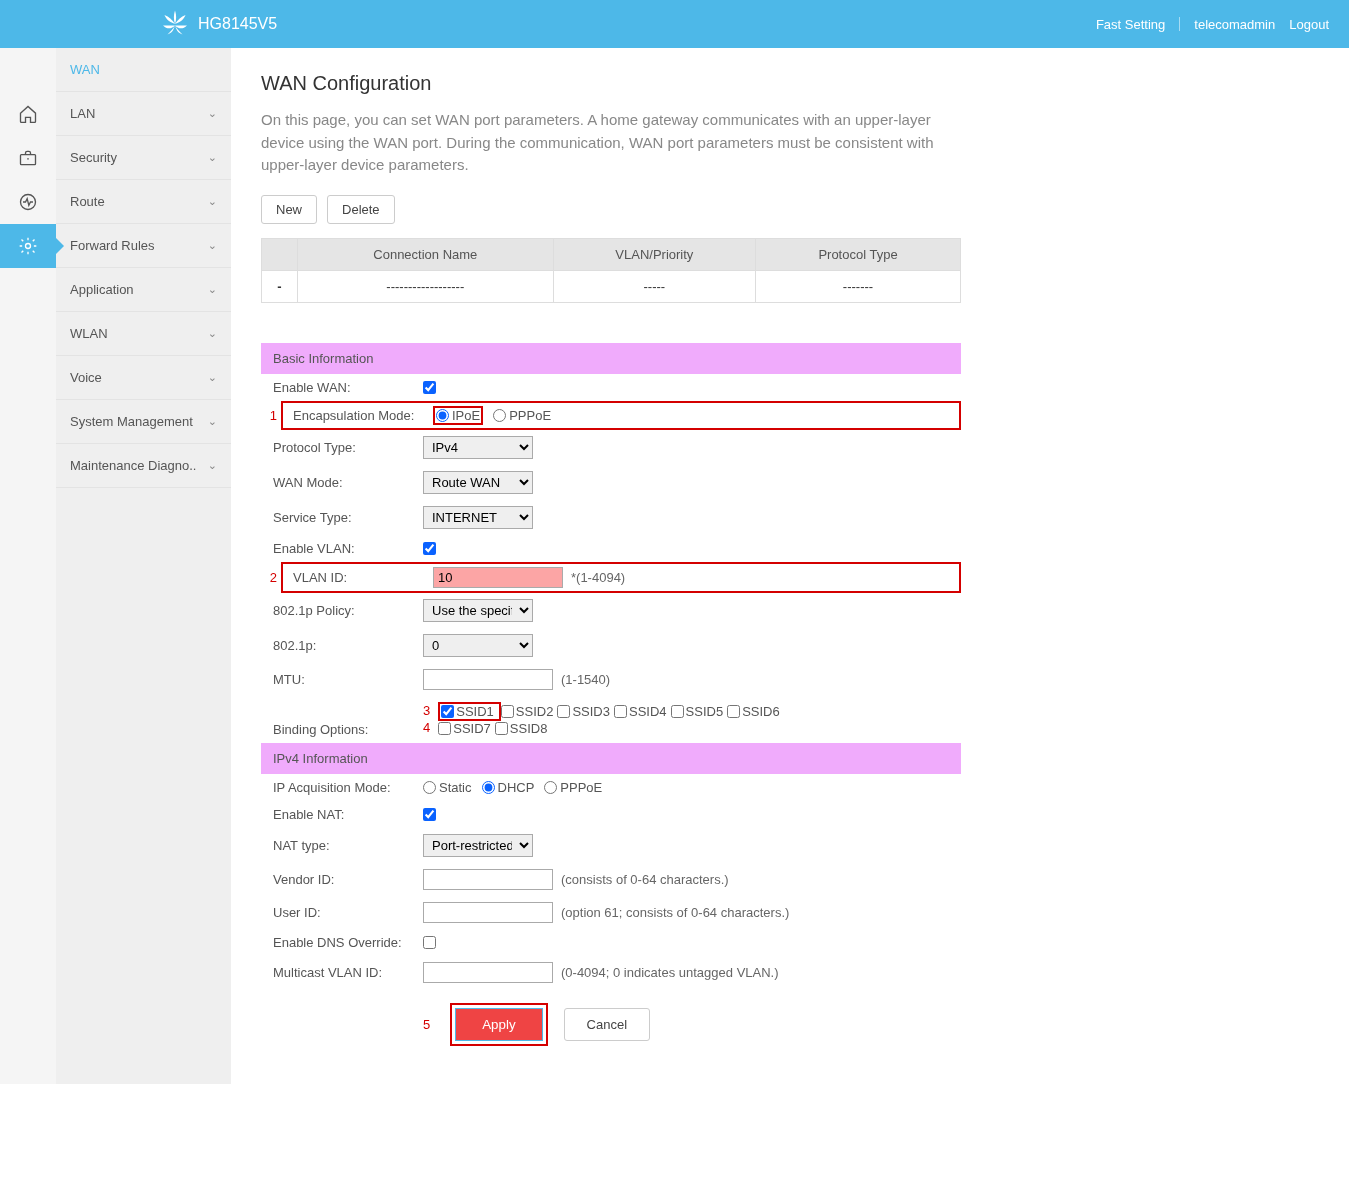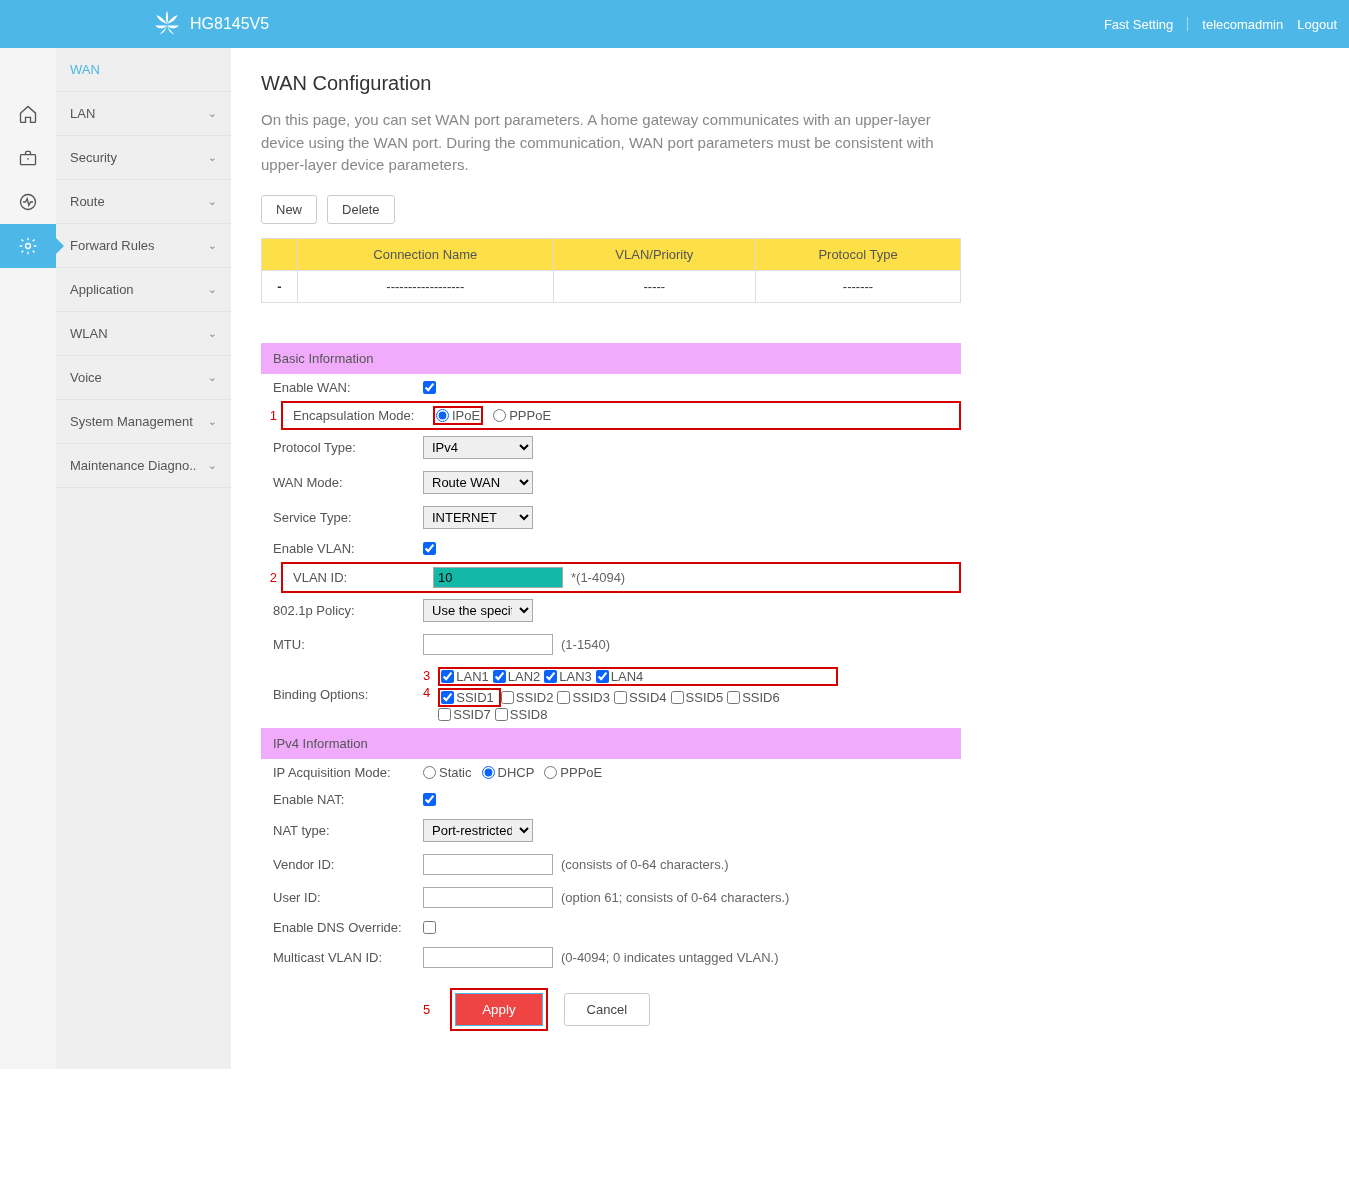--- a/index.html
+++ b/index.html
@@ -1,17 +1,17 @@
 <!DOCTYPE html>
 <html><head>
 <meta charset="utf-8">
 <style>
 * { box-sizing: border-box; margin: 0; padding: 0; }
 body { font-family: Arial, sans-serif; font-size: 13px; color: #333; background: #fff; }
-.header { background: #4db8e8; height: 48px; display: flex; align-items: center; padding: 0 12px; color: #fff; }
+.header { background: #4db8e8; height: 48px; display: flex; align-items: center; padding: 0 20px; color: #fff; }
 .logo-area { display: flex; align-items: center; padding-left: 140px; }
 .logo-icon { width: 30px; height: 30px; margin-right: 8px; }
 .product-name { font-size: 16px; font-weight: 500; }
 .header-right { margin-left: auto; display: flex; align-items: flex-start; gap: 14px; font-size: 13px; }
 .header-right a { color: #fff; text-decoration: none; cursor: pointer; }
 .header-sep { border-left: 1px solid rgba(255,255,255,0.5); height: 14px; }
 .container { display: flex; }
 .iconbar { width: 56px; background: #f5f5f5; padding-top: 44px; }
 .iconbar-item { height: 44px; display: flex; align-items: center; justify-content: center; cursor: pointer; color: #555; }
 .iconbar-item.active { background: #4db8e8; color: #fff; position: relative; }
@@ -21,21 +21,21 @@
 .sidebar-item.active { color: #4db8e8; }
 .chevron { font-size: 11px; color: #888; }
 .main { flex: 1; padding: 24px 30px; max-width: 760px; }
 .page-title { font-size: 20px; color: #333; margin-bottom: 14px; }
 .page-desc { font-size: 15px; color: #888; line-height: 1.5; margin-bottom: 18px; padding-right: 20px; }
 .btn-row { display: flex; gap: 10px; margin-bottom: 14px; }
 .btn { border: 1px solid #ccc; background: #fff; padding: 6px 14px; border-radius: 3px; cursor: pointer; font-size: 13px; color: #444; }
 .btn-primary { background: #ef4444; color: #fff; border: 1px solid #4db8e8; padding: 8px 26px; }
 table.conn-table { width: 100%; border-collapse: collapse; margin-bottom: 40px; }
 .conn-table th, .conn-table td { border: 1px solid #ddd; padding: 8px 10px; text-align: center; font-size: 13px; }
-.conn-table th { background: #fde047; font-weight: normal; color: #555; }
+.conn-table th { background: #e5e5e5; font-weight: normal; color: #555; }
 .conn-table td:first-child { width: 36px; font-weight: bold; }
 .section-header { background: #f0abfc; padding: 8px 12px; color: #555; font-size: 13px; }
 .form-row { display: flex; align-items: center; padding: 6px 12px; font-size: 13px; color: #555; }
 .form-label-col { width: 150px; flex-shrink: 0; }
 .form-value-col { flex: 1; display: flex; align-items: center; flex-wrap: wrap; gap: 4px; }
 select, input[type=text] { border: 1px solid #aaa; padding: 2px 4px; font-size: 13px; }
 select { width: 110px; }
 input[type=text] { width: 130px; }
 .hint { margin-left: 4px; color: #666; font-size: 13px; }
 .radio-opt { display: inline-flex; align-items: center; margin-right: 6px; }
@@ -227,68 +227,56 @@
       <div class="form-value-col">
           <input type="checkbox" checked="" style="">
         </div>
     </div>
 
     <div class="row-wrap">
       <span class="annot">2</span>
       <div class="form-row redbox" style="flex:1;padding:3px 10px;">
         <div class="form-label-col" style="width:140px">VLAN ID:</div>
         <div class="form-value-col">
-          <input type="text" style="background: #14b8a6;" value="10">
+          <input type="text" style="background: #fca5a5;" value="10">
           <span class="hint">*(1-4094)</span>
         </div>
       </div>
     </div>
 
     <div class="form-row">
       <div class="form-label-col">802.1p Policy:</div>
       <div class="form-value-col">
           <select><option>Use the specified value</option></select>
         </div>
     </div>
 
+    <div class="form-row">
+      <div class="form-label-col">802.1p:</div>
+      <div class="form-value-col">
+          <select><option>0</option></select>
+        </div>
+    </div>
 
     <div class="form-row">
       <div class="form-label-col">MTU:</div>
       <div class="form-value-col">
         <input type="text" value="" style="">
         <span class="hint">(1-1540)</span>
       </div>
     </div>
 
     <div class="form-row" style="align-items:flex-start">
       <div class="form-label-col" style="padding-top:20px">Binding Options:</div>
       <div class="binding-area">
         <div style="display:flex;flex-direction:column;gap:2px;align-items:flex-end;margin-right:4px;padding-top:1px">
           <span class="annot" style="width:auto">3</span>
           <span class="annot" style="width:auto">4</span>
         </div>
         <div class="binding-lines">
-          <span class="redbox-inline">
-            <span class="chk-opt">
-                <input type="checkbox" checked="" style="">
-                <span>LAN1</span>
-              </span>
-            <span class="chk-opt">
-                <input type="checkbox" checked="" style="">
-                <span>LAN2</span>
-              </span>
-            <span class="chk-opt">
-                <input type="checkbox" checked="" style="">
-                <span>LAN3</span>
-              </span>
-            <span class="chk-opt">
-                <input type="checkbox" checked="" style="">
-                <span>LAN4</span>
-              </span>
-          </span>
           <div style="display:flex;flex-wrap:wrap;max-width:400px">
             <span class="redbox-inline">
               <span class="chk-opt">
                   <input type="checkbox" checked="" style="">
                   <span>SSID1</span>
                 </span>
             </span>
             <span class="chk-opt">
                 <input type="checkbox" style="">
                 <span>SSID2</span>

